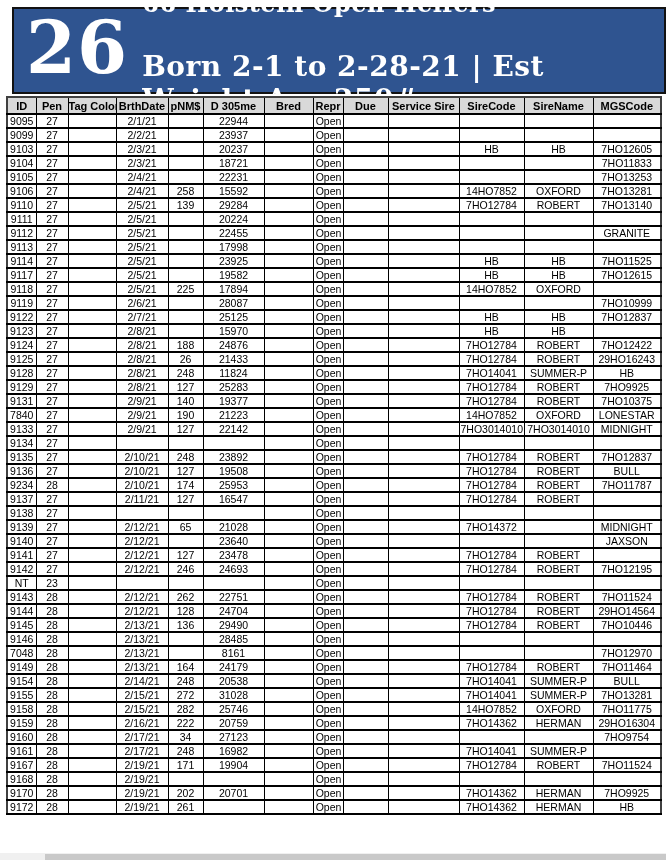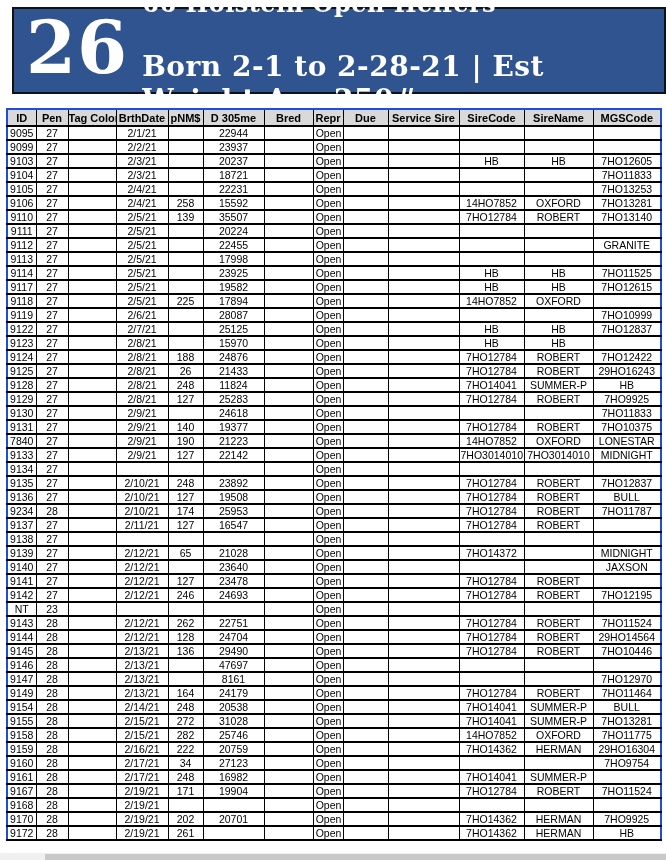--- a/index.html
+++ b/index.html
@@ -35,25 +35,25 @@
     display: flex;
     flex-direction: column;
     gap: 32px;
     padding-top: 4px;
   }
   .banner-title { font-size: 24px; font-weight: 700; letter-spacing: 0.5px; }
   .banner-subtitle { font-size: 28px; font-weight: 700; letter-spacing: 0.5px; }
   
   table.grid {
     position: absolute;
-    left: 6px; top: 108px;
+    left: 6px; top: 96px;
     width: 654px;
     border-collapse: collapse;
     table-layout: fixed;
-    border: 2px solid #1d4ed8;
+    border: 2px solid #404040;
   }
   table.grid th {
     background: #d9d9d9;
     border: 1px solid #000;
     border-bottom: 2px solid #000;
     font-size: 11px;
     font-weight: 700;
     height: 17px;
     text-align: center;
     color: #000;
@@ -223,21 +223,21 @@
           <td class="col-sirecode">14HO7852</td>
           <td class="col-sirename">OXFORD</td>
           <td class="col-mgscode">7HO13281</td>
         </tr>
         <tr>
           <td class="col-id">9110</td>
           <td class="col-pen">27</td>
           <td class="col-tag-color"></td>
           <td class="col-brthdate">2/5/21</td>
           <td class="col-pnms">139</td>
-          <td class="col-d305me">35507</td>
+          <td class="col-d305me">29284</td>
           <td class="col-bred"></td>
           <td class="col-repr">Open</td>
           <td class="col-due"></td>
           <td class="col-service-sire"></td>
           <td class="col-sirecode">7HO12784</td>
           <td class="col-sirename">ROBERT</td>
           <td class="col-mgscode">7HO13140</td>
         </tr>
         <tr>
           <td class="col-id">9111</td>
@@ -428,35 +428,20 @@
           <td class="col-d305me">25283</td>
           <td class="col-bred"></td>
           <td class="col-repr">Open</td>
           <td class="col-due"></td>
           <td class="col-service-sire"></td>
           <td class="col-sirecode">7HO12784</td>
           <td class="col-sirename">ROBERT</td>
           <td class="col-mgscode">7HO9925</td>
         </tr>
         <tr>
-          <td class="col-id">9130</td>
-          <td class="col-pen">27</td>
-          <td class="col-tag-color"></td>
-          <td class="col-brthdate">2/9/21</td>
-          <td class="col-pnms"></td>
-          <td class="col-d305me">24618</td>
-          <td class="col-bred"></td>
-          <td class="col-repr">Open</td>
-          <td class="col-due"></td>
-          <td class="col-service-sire"></td>
-          <td class="col-sirecode"></td>
-          <td class="col-sirename"></td>
-          <td class="col-mgscode">7HO11833</td>
-        </tr>
-        <tr>
           <td class="col-id">9131</td>
           <td class="col-pen">27</td>
           <td class="col-tag-color"></td>
           <td class="col-brthdate">2/9/21</td>
           <td class="col-pnms">140</td>
           <td class="col-d305me">19377</td>
           <td class="col-bred"></td>
           <td class="col-repr">Open</td>
           <td class="col-due"></td>
           <td class="col-service-sire"></td>
@@ -703,31 +688,31 @@
           <td class="col-sirecode">7HO12784</td>
           <td class="col-sirename">ROBERT</td>
           <td class="col-mgscode">7HO10446</td>
         </tr>
         <tr>
           <td class="col-id">9146</td>
           <td class="col-pen">28</td>
           <td class="col-tag-color"></td>
           <td class="col-brthdate">2/13/21</td>
           <td class="col-pnms"></td>
-          <td class="col-d305me">47697</td>
-          <td class="col-bred"></td>
-          <td class="col-repr">Open</td>
-          <td class="col-due"></td>
-          <td class="col-service-sire"></td>
-          <td class="col-sirecode"></td>
-          <td class="col-sirename"></td>
-          <td class="col-mgscode"></td>
-        </tr>
-        <tr>
-          <td class="col-id">9147</td>
+          <td class="col-d305me">28485</td>
+          <td class="col-bred"></td>
+          <td class="col-repr">Open</td>
+          <td class="col-due"></td>
+          <td class="col-service-sire"></td>
+          <td class="col-sirecode"></td>
+          <td class="col-sirename"></td>
+          <td class="col-mgscode"></td>
+        </tr>
+        <tr>
+          <td class="col-id">7048</td>
           <td class="col-pen">28</td>
           <td class="col-tag-color"></td>
           <td class="col-brthdate">2/13/21</td>
           <td class="col-pnms"></td>
           <td class="col-d305me">8161</td>
           <td class="col-bred"></td>
           <td class="col-repr">Open</td>
           <td class="col-due"></td>
           <td class="col-service-sire"></td>
           <td class="col-sirecode"></td>

